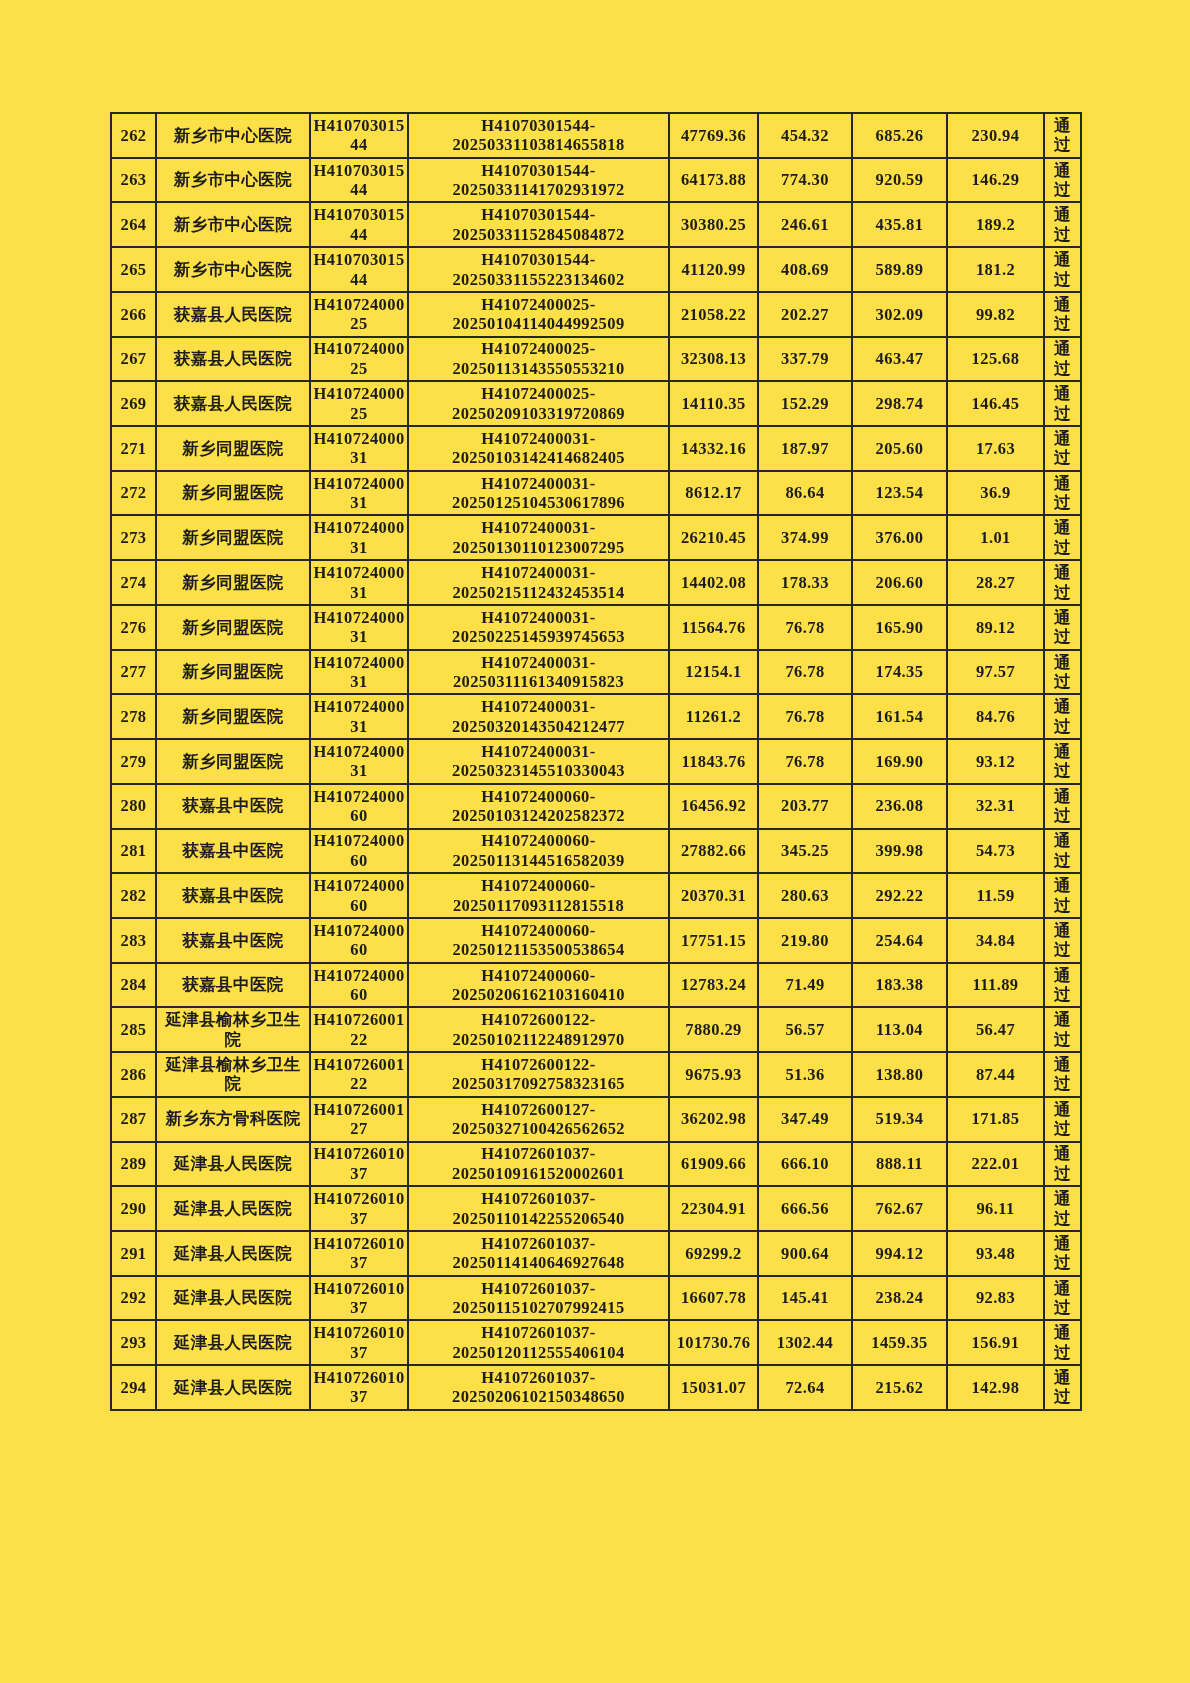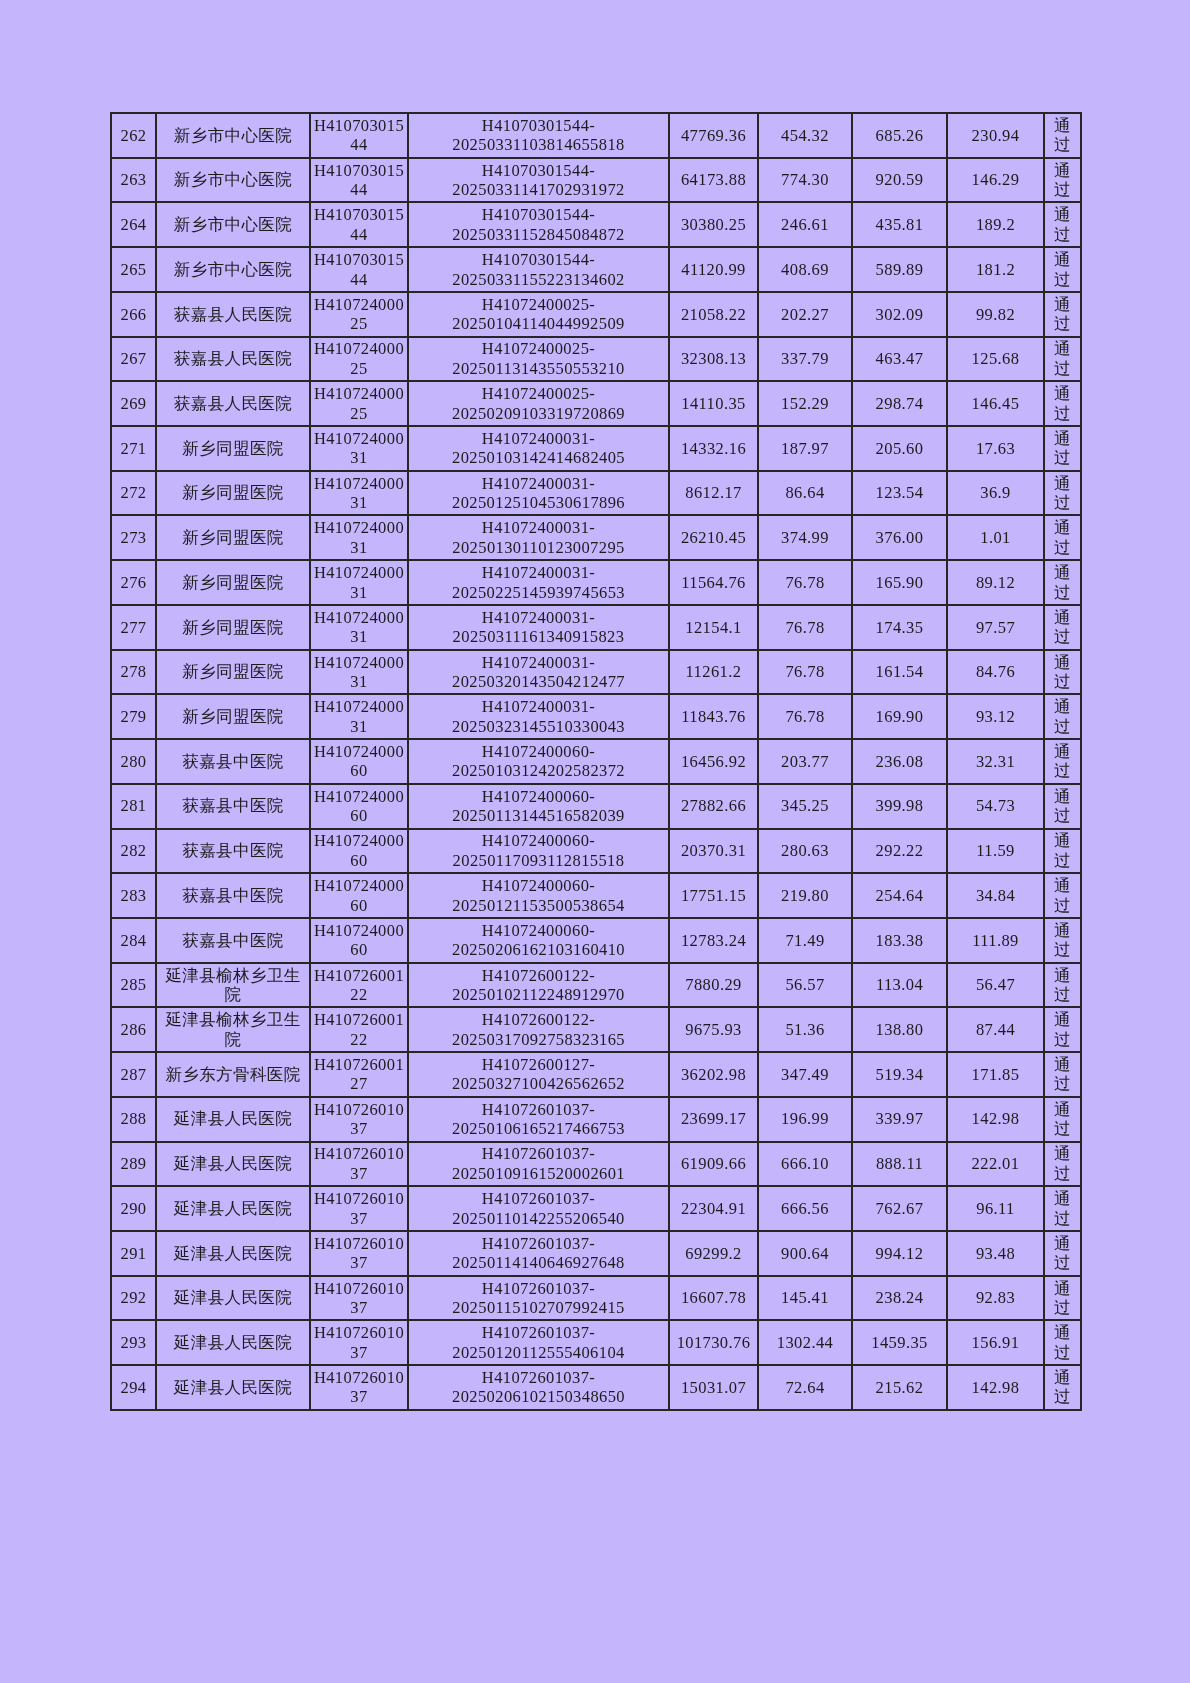--- a/index.html
+++ b/index.html
@@ -4,24 +4,25 @@
 <style>
   html, body {
     margin: 0;
     padding: 0;
     background: #ffffff;
   }
   .page {
     position: relative;
     width: 1190px;
     height: 1683px;
-    background: #c4b5fd;
+    background: #fde047;
     overflow: hidden;
     font-family: "Liberation Serif", "DejaVu Serif", serif;
     color: #1c1c1c;
+    font-weight: bold;
   }
   table.records {
     position: absolute;
     left: 110px;
     top: 112px;
     width: 970px;
     border-collapse: collapse;
     table-layout: fixed;
   }
   table.records tr {
@@ -184,20 +185,33 @@
 31</td>
           <td class="c-doc">H41072400031-
 20250130110123007295</td>
           <td class="c-num">26210.45</td>
           <td class="c-num">374.99</td>
           <td class="c-num">376.00</td>
           <td class="c-num">1.01</td>
           <td class="c-status">通过</td>
         </tr>
         <tr>
+          <td class="c-no">274</td>
+          <td class="c-hospital">新乡同盟医院</td>
+          <td class="c-code">H410724000
+31</td>
+          <td class="c-doc">H41072400031-
+20250215112432453514</td>
+          <td class="c-num">14402.08</td>
+          <td class="c-num">178.33</td>
+          <td class="c-num">206.60</td>
+          <td class="c-num">28.27</td>
+          <td class="c-status">通过</td>
+        </tr>
+        <tr>
           <td class="c-no">276</td>
           <td class="c-hospital">新乡同盟医院</td>
           <td class="c-code">H410724000
 31</td>
           <td class="c-doc">H41072400031-
 20250225145939745653</td>
           <td class="c-num">11564.76</td>
           <td class="c-num">76.78</td>
           <td class="c-num">165.90</td>
           <td class="c-num">89.12</td>
@@ -342,33 +356,20 @@
 27</td>
           <td class="c-doc">H41072600127-
 20250327100426562652</td>
           <td class="c-num">36202.98</td>
           <td class="c-num">347.49</td>
           <td class="c-num">519.34</td>
           <td class="c-num">171.85</td>
           <td class="c-status">通过</td>
         </tr>
         <tr>
-          <td class="c-no">288</td>
-          <td class="c-hospital">延津县人民医院</td>
-          <td class="c-code">H410726010
-37</td>
-          <td class="c-doc">H41072601037-
-20250106165217466753</td>
-          <td class="c-num">23699.17</td>
-          <td class="c-num">196.99</td>
-          <td class="c-num">339.97</td>
-          <td class="c-num">142.98</td>
-          <td class="c-status">通过</td>
-        </tr>
-        <tr>
           <td class="c-no">289</td>
           <td class="c-hospital">延津县人民医院</td>
           <td class="c-code">H410726010
 37</td>
           <td class="c-doc">H41072601037-
 20250109161520002601</td>
           <td class="c-num">61909.66</td>
           <td class="c-num">666.10</td>
           <td class="c-num">888.11</td>
           <td class="c-num">222.01</td>

